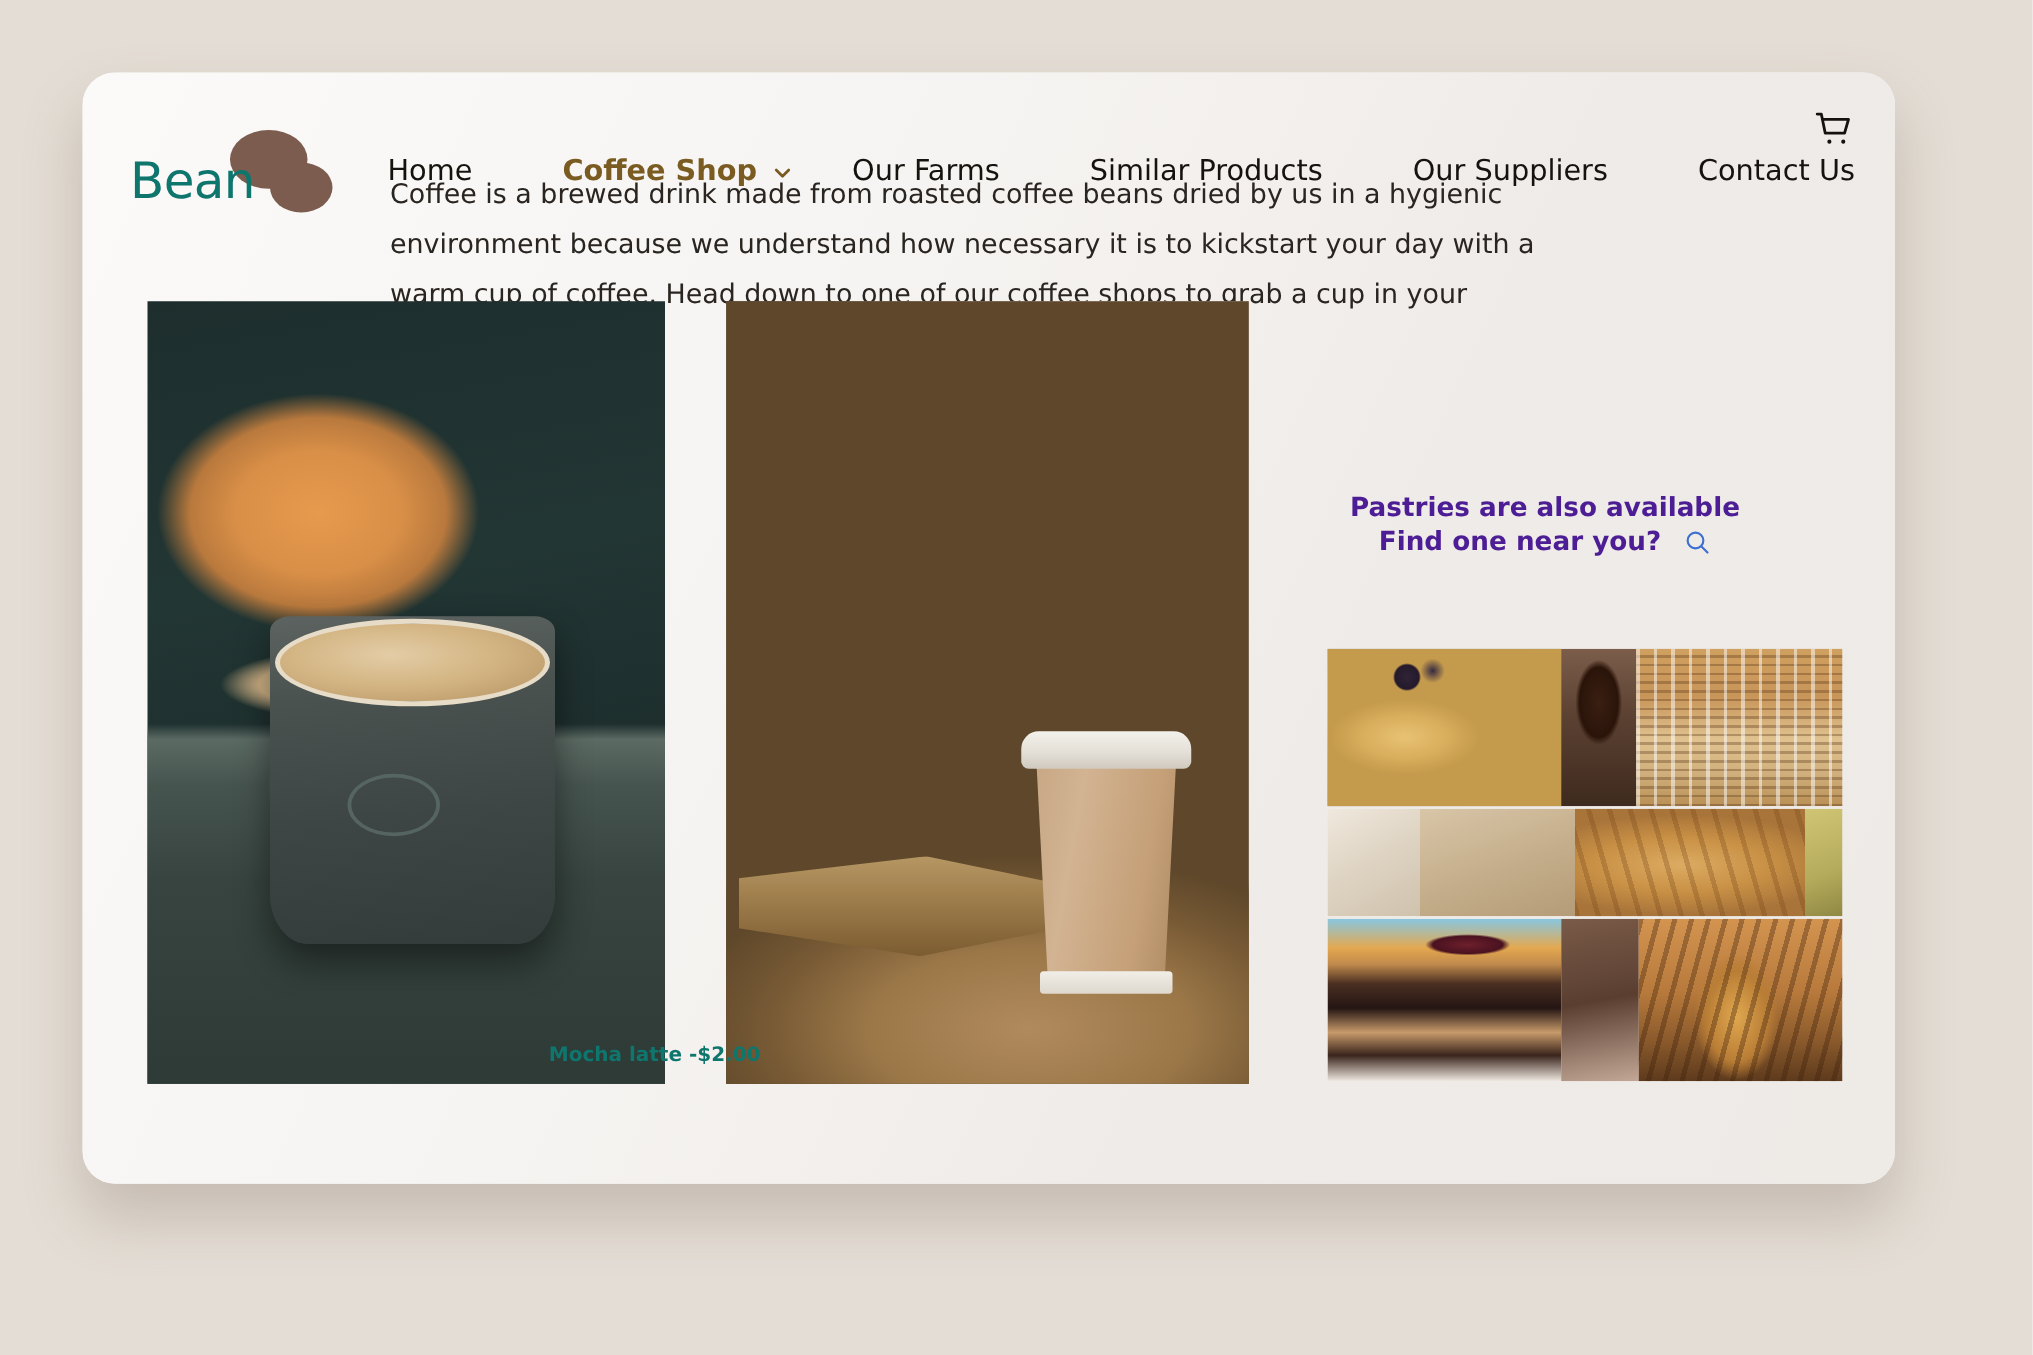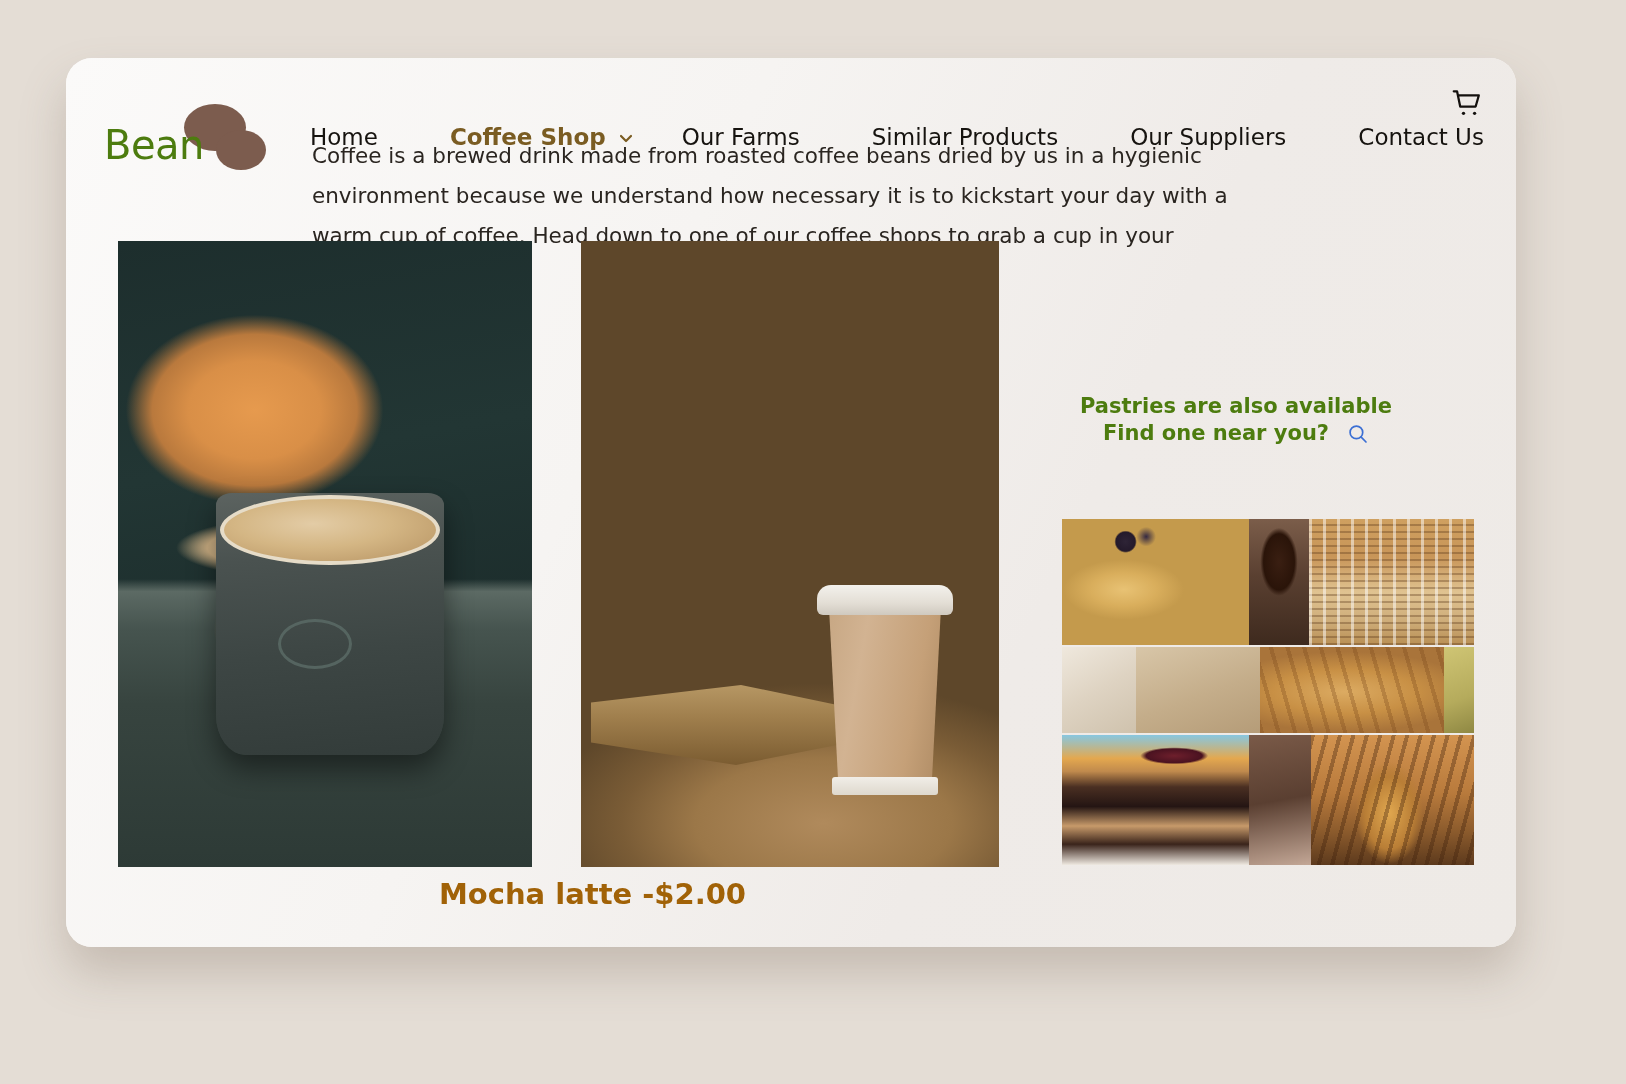--- a/index.html
+++ b/index.html
@@ -59,21 +59,21 @@
     width: 50px;
     height: 40px;
     border-radius: 50%;
     background: #7c5c4e;
   }
   .logo-text {
     position: absolute;
     left: 0;
     top: 28px;
     font-size: 40px;
-    color: #4d7c0f;
+    color: #0f766e;
     letter-spacing: -0.5px;
     font-family: "DejaVu Sans", sans-serif;
     font-weight: 400;
   }
 
   
   .nav {
     position: absolute;
     left: 244px;
     top: 26px;
@@ -241,21 +241,21 @@
   
   .promo-text {
     position: absolute;
     left: 1010px;
     top: 335px;
     width: 320px;
     text-align: center;
     font-size: 21px;
     line-height: 27px;
     font-weight: bold;
-    color: #4d7c0f;
+    color: #4c1d95;
     font-family: "DejaVu Sans", sans-serif;
   }
   .promo-line3 {
     display: flex;
     align-items: center;
     justify-content: center;
     gap: 18px;
   }
   .search-icon { display: inline-block; width: 22px; height: 22px; cursor: pointer; }
 
@@ -332,25 +332,25 @@
     background:
       repeating-linear-gradient(105deg, rgba(60,30,10,0.35) 0 4px, rgba(0,0,0,0) 4px 13px),
       radial-gradient(ellipse 40px 60px at 48% 60%, #e0a74f 0%, #b97e36 60%, rgba(0,0,0,0) 85%),
       linear-gradient(180deg, #d39450 0%, #b87a3c 45%, #8a5a2c 75%, #5d3a1d 100%);
   }
 
   
   .caption {
     position: absolute;
     left: 373px;
-    top: 823px;
-    font-size: 29px;
+    top: 772px;
+    font-size: 16px;
     line-height: 27.5px;
     font-weight: bold;
-    color: #a16207;
+    color: #0f766e;
     font-family: "DejaVu Sans", sans-serif;
     white-space: nowrap;
   }
 </style>
 </head>
 <body>
 
 <div class="page-card">
   <div class="card-wash"></div>
 

